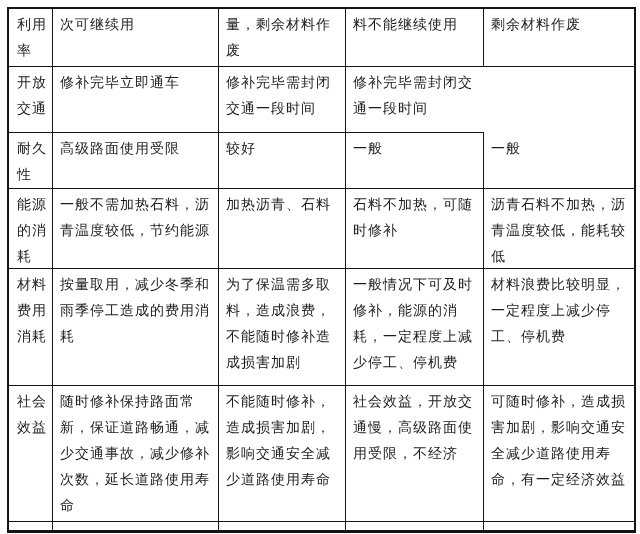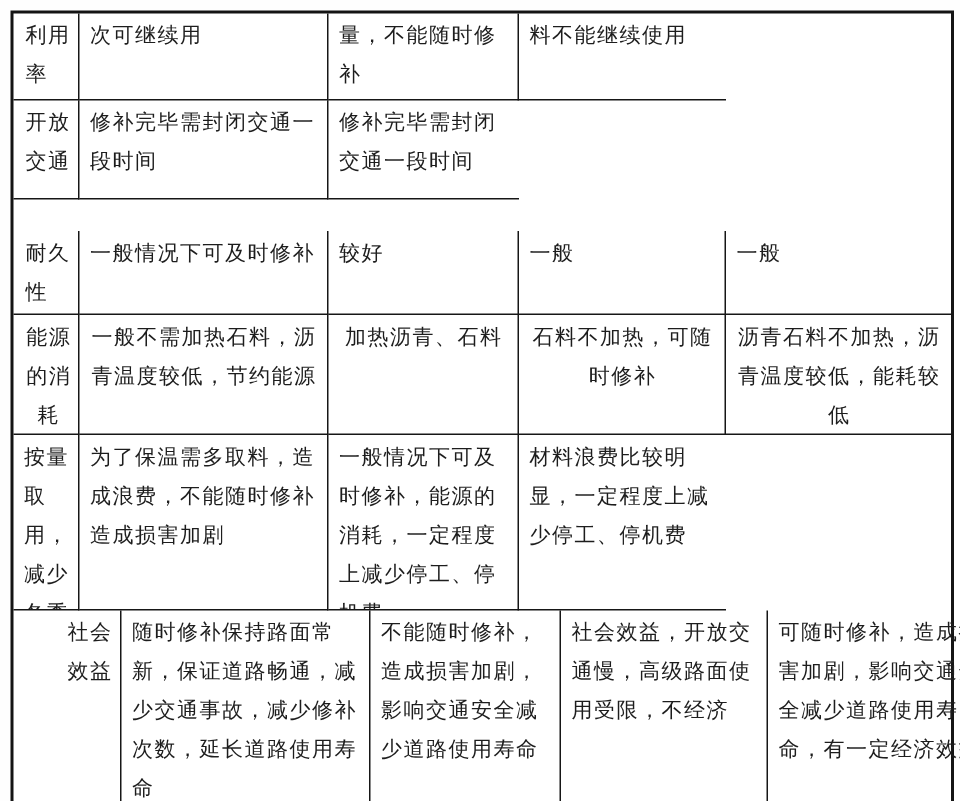--- a/index.html
+++ b/index.html
@@ -27,24 +27,24 @@
     background: #ffffff;
   }
   .row {
     display: grid;
     grid-template-columns: 44px 166px 127px 138px 150px;
     box-sizing: border-box;
     border-radius: 12px;
   }
   .r1 { height: 58px; }
   .r2 { height: 66px; }
-  .r3 { height: 56px; margin-top: 21px; }
-  .r4 { height: 80px; text-align: center; }
+  .r3 { height: 56px; }
+  .r4 { height: 80px; }
   .r5 { height: 117px; }
-  .r6 { height: 136px; padding-left: 28px; }
+  .r6 { height: 136px; }
   .rp { height: 8px; }
   .cell {
     box-sizing: border-box;
     border-right: 1px solid #161616;
     border-bottom: 1px solid #161616;
     font-size: 14px;
     line-height: 26px;
     letter-spacing: 1px;
     padding: 3px 6px 0 7px;
     overflow: hidden;
@@ -59,47 +59,50 @@
 </style>
 </head>
 <body>
 
 <div class="page">
   <div class="tbl">
 
     <div class="row r1">
       <div class="cell hc">利用率</div>
       <div class="cell">次可继续用</div>
-      <div class="cell">量，不能随时修补</div>
+      <div class="cell">量，剩余材料作废</div>
       <div class="cell">料不能继续使用</div>
+      <div class="cell">剩余材料作废</div>
     </div>
 
     <div class="row r2">
       <div class="cell hc">开放交通</div>
+      <div class="cell">修补完毕立即通车</div>
       <div class="cell">修补完毕需封闭交通一段时间</div>
       <div class="cell">修补完毕需封闭交通一段时间</div>
     </div>
 
     <div class="row r3">
       <div class="cell hc">耐久性</div>
-      <div class="cell">一般情况下可及时修补</div>
+      <div class="cell">高级路面使用受限</div>
       <div class="cell">较好</div>
       <div class="cell">一般</div>
       <div class="cell">一般</div>
     </div>
 
     <div class="row r4">
       <div class="cell hc">能源的消耗</div>
       <div class="cell">一般不需加热石料，沥青温度较低，节约能源</div>
       <div class="cell">加热沥青、石料</div>
       <div class="cell">石料不加热，可随时修补</div>
       <div class="cell">沥青石料不加热，沥青温度较低，能耗较低</div>
     </div>
 
     <div class="row r5">
+      <div class="cell hc">材料费用消耗</div>
       <div class="cell">按量取用，减少冬季和雨季停工造成的费用消耗</div>
       <div class="cell">为了保温需多取料，造成浪费，不能随时修补造成损害加剧</div>
       <div class="cell">一般情况下可及时修补，能源的消耗，一定程度上减少停工、停机费</div>
       <div class="cell">材料浪费比较明显，一定程度上减少停工、停机费</div>
     </div>
 
     <div class="row r6">
       <div class="cell hc">社会效益</div>
       <div class="cell">随时修补保持路面常新，保证道路畅通，减少交通事故，减少修补次数，延长道路使用寿命</div>
       <div class="cell">不能随时修补，造成损害加剧，影响交通安全减少道路使用寿命</div>

